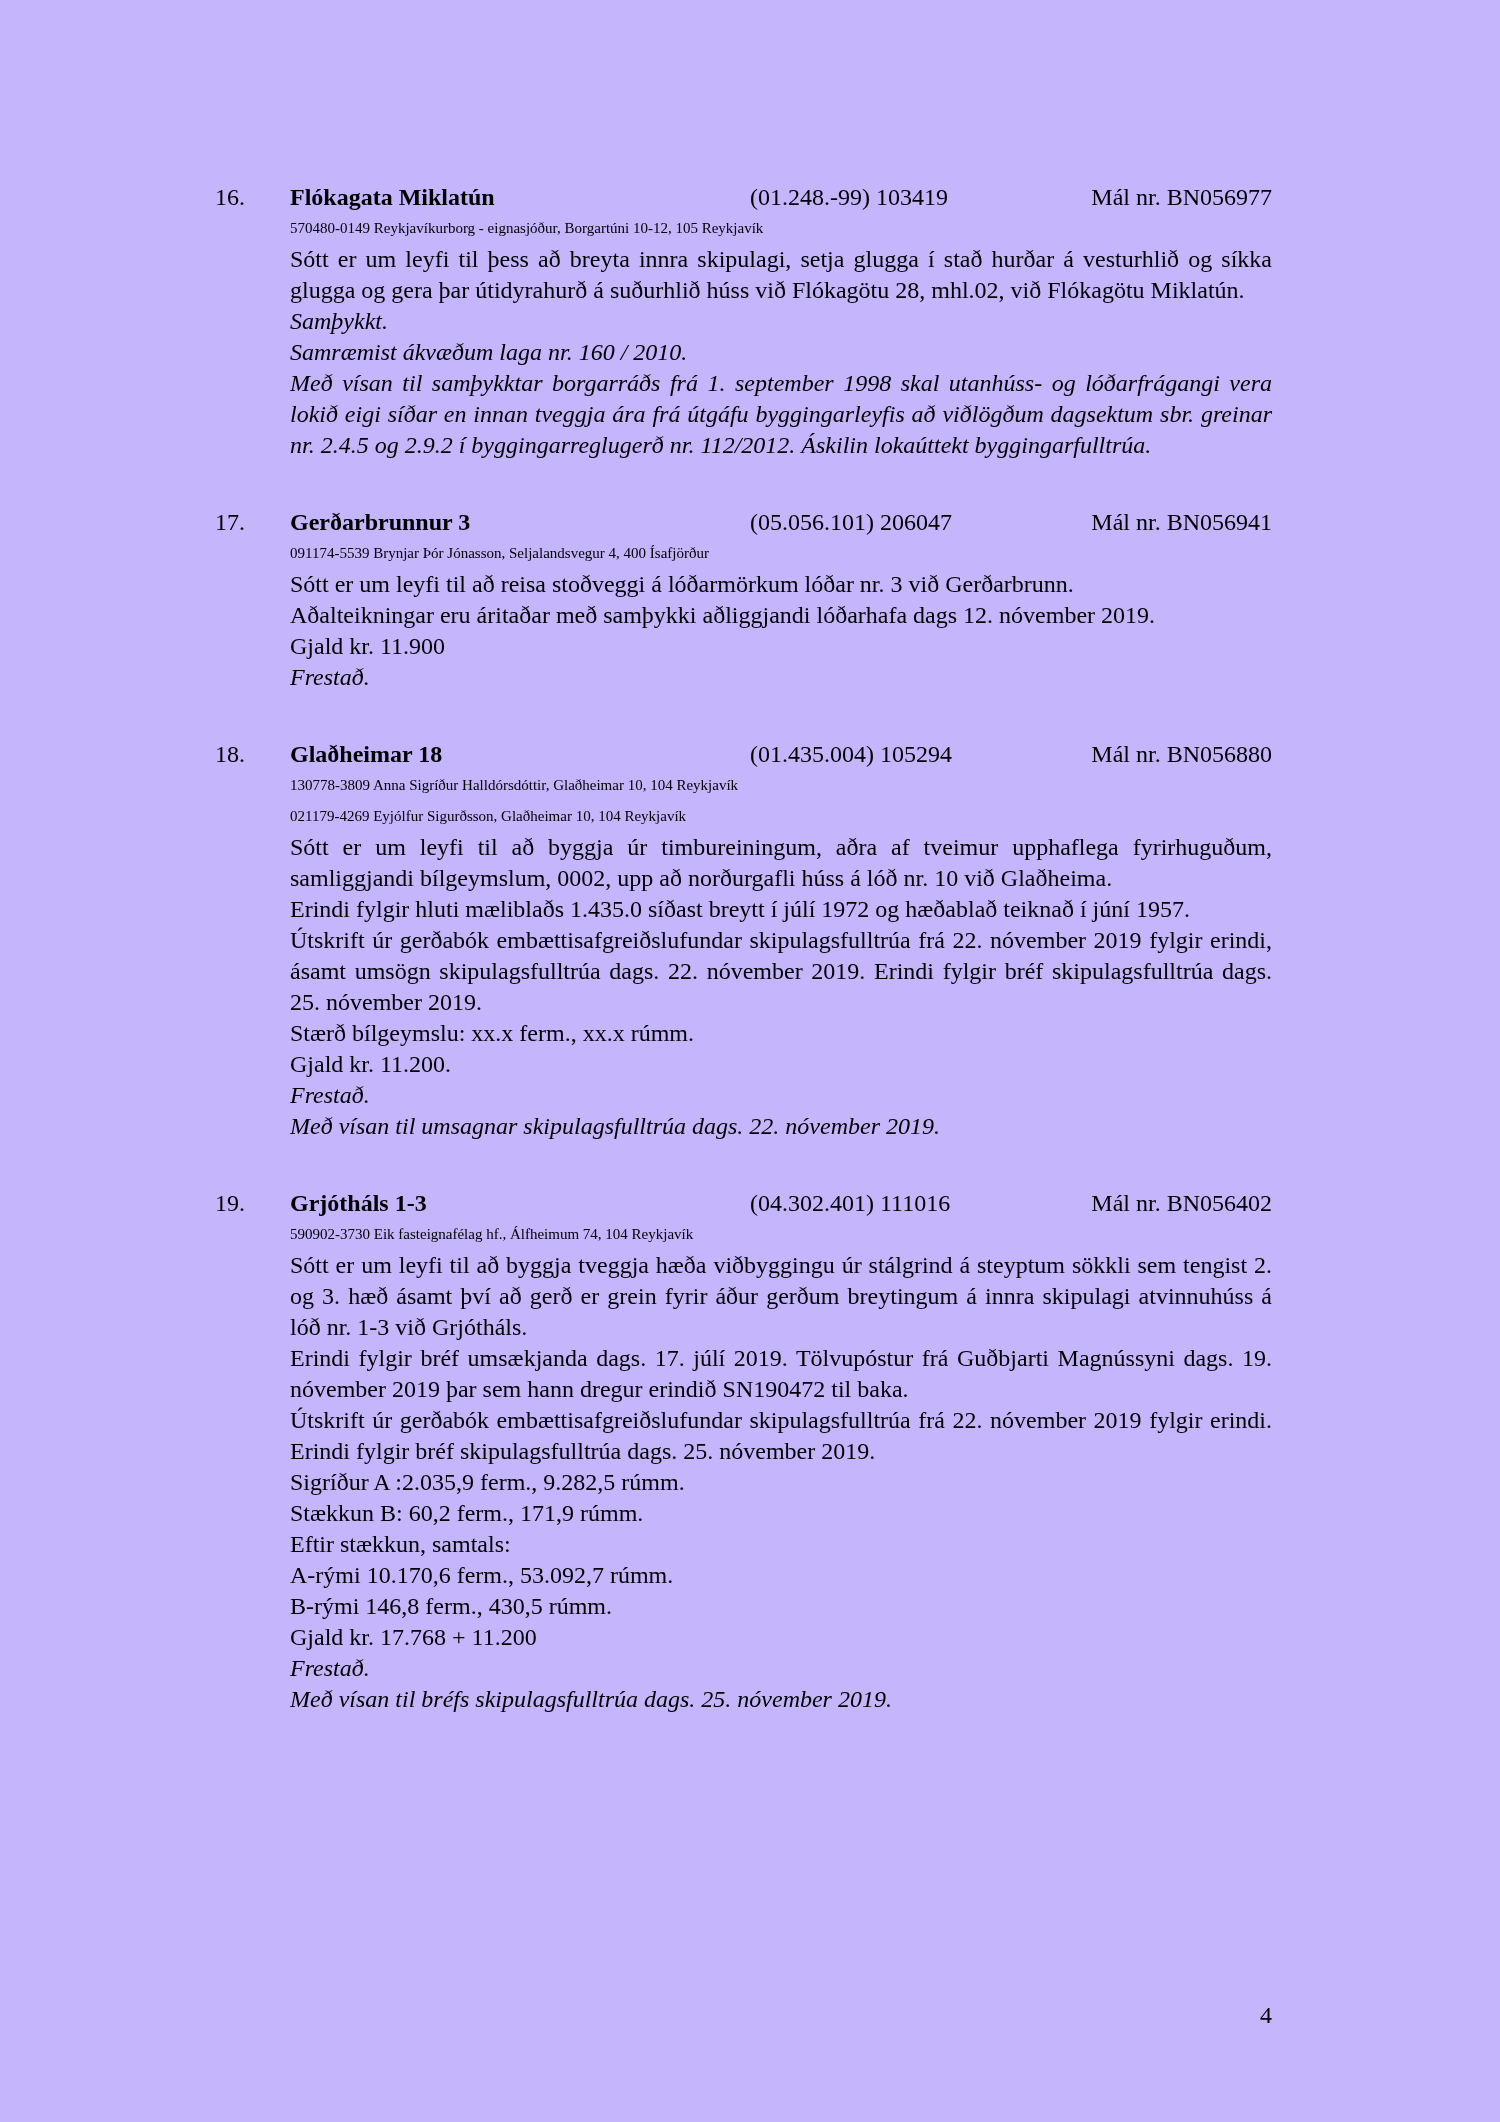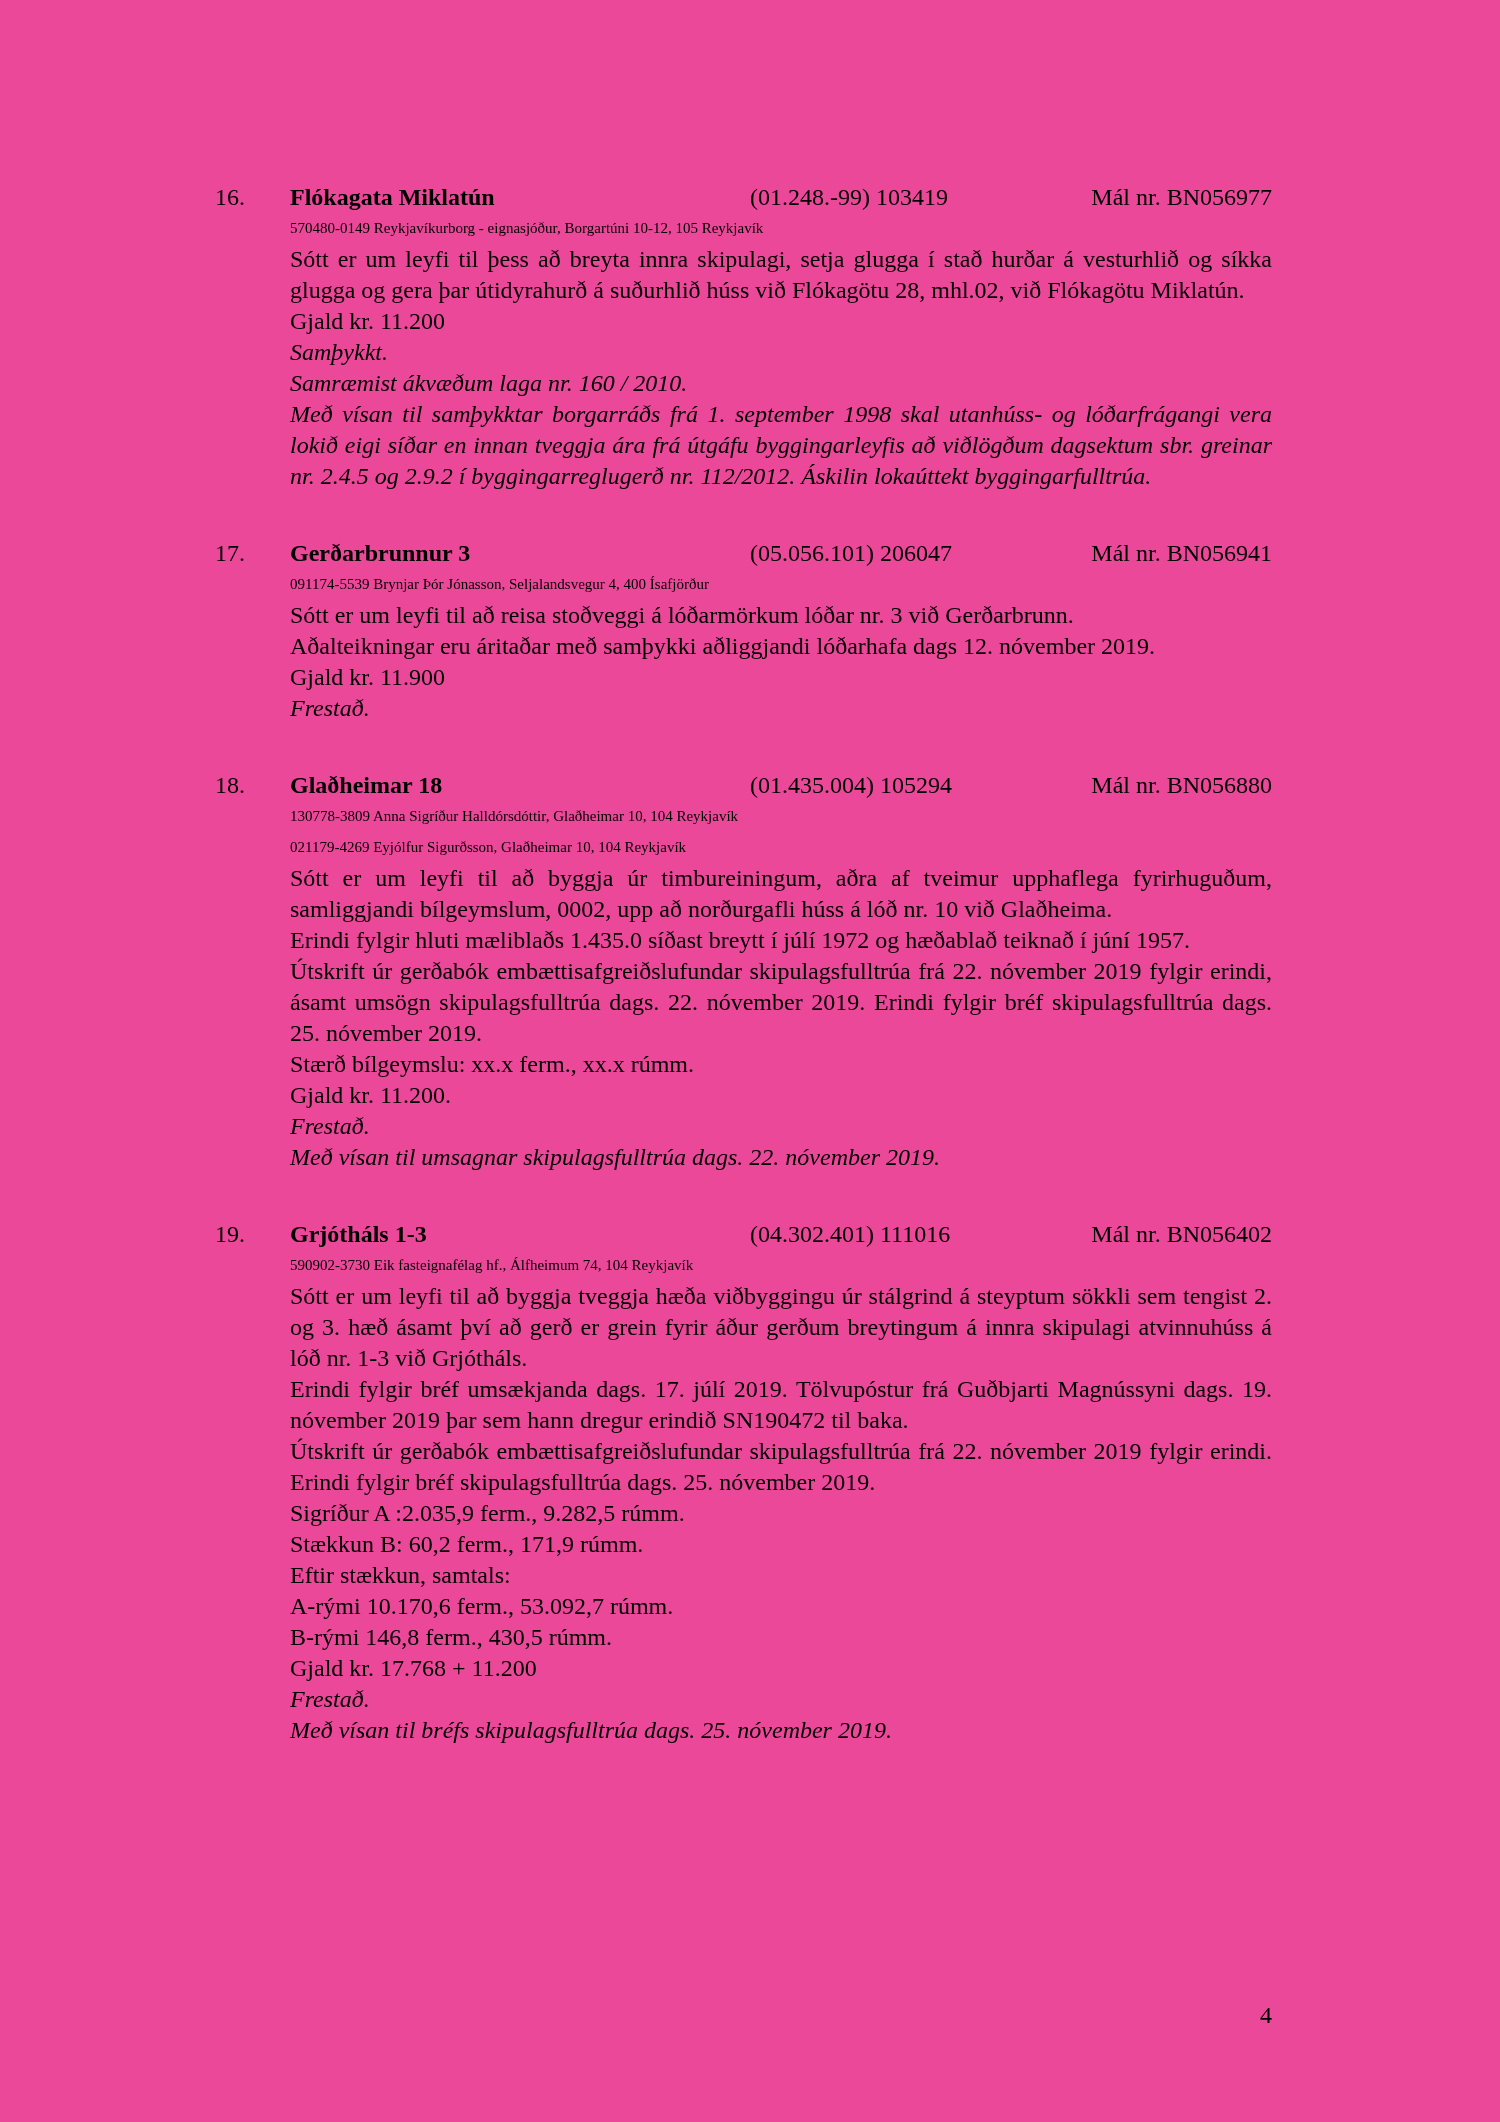--- a/index.html
+++ b/index.html
@@ -1,20 +1,20 @@
 <!DOCTYPE html>
 <html><head>
 <meta charset="utf-8">
 <style>
   html, body { margin: 0; padding: 0; background: #ffffff; }
   .page {
     position: relative;
     width: 1500px;
     height: 2122px;
-    background: #ec4899;
+    background: #c4b5fd;
     color: #000000;
     font-family: "Liberation Serif", serif;
     overflow: hidden;
   }
   .content {
     position: absolute;
     left: 215px;
     top: 182px;
     width: 1057px;
   }
@@ -59,21 +59,20 @@
   <div class="case-item">
     <div class="item-header">
       <span class="item-number">16.</span>
       <span class="item-title">Flókagata Miklatún</span>
       <span class="item-code">(01.248.-99) 103419</span>
       <span class="item-case-number">Mál nr. BN056977</span>
     </div>
     <div class="item-body">
           <div class="line applicant">570480-0149 Reykjavíkurborg - eignasjóður, Borgartúni 10-12, 105 Reykjavík</div>
           <div class="line body-justify">Sótt er um leyfi til þess að breyta innra skipulagi, setja glugga í stað hurðar á vesturhlið og síkka glugga og gera þar útidyrahurð á suðurhlið húss við Flókagötu 28, mhl.02, við Flókagötu Miklatún.</div>
-          <div class="line body">Gjald kr. 11.200</div>
           <div class="line italic">Samþykkt.</div>
           <div class="line italic">Samræmist ákvæðum laga nr. 160 / 2010.</div>
           <div class="line italic-justify">Með vísan til samþykktar borgarráðs frá 1. september 1998 skal utanhúss- og lóðarfrágangi vera lokið eigi síðar en innan tveggja ára frá útgáfu byggingarleyfis að viðlögðum dagsektum sbr. greinar nr. 2.4.5 og 2.9.2 í byggingarreglugerð nr. 112/2012. Áskilin lokaúttekt byggingarfulltrúa.</div>
         </div>
   </div>
 
   <div class="case-item">
     <div class="item-header">
       <span class="item-number">17.</span>
       <span class="item-title">Gerðarbrunnur 3</span>

